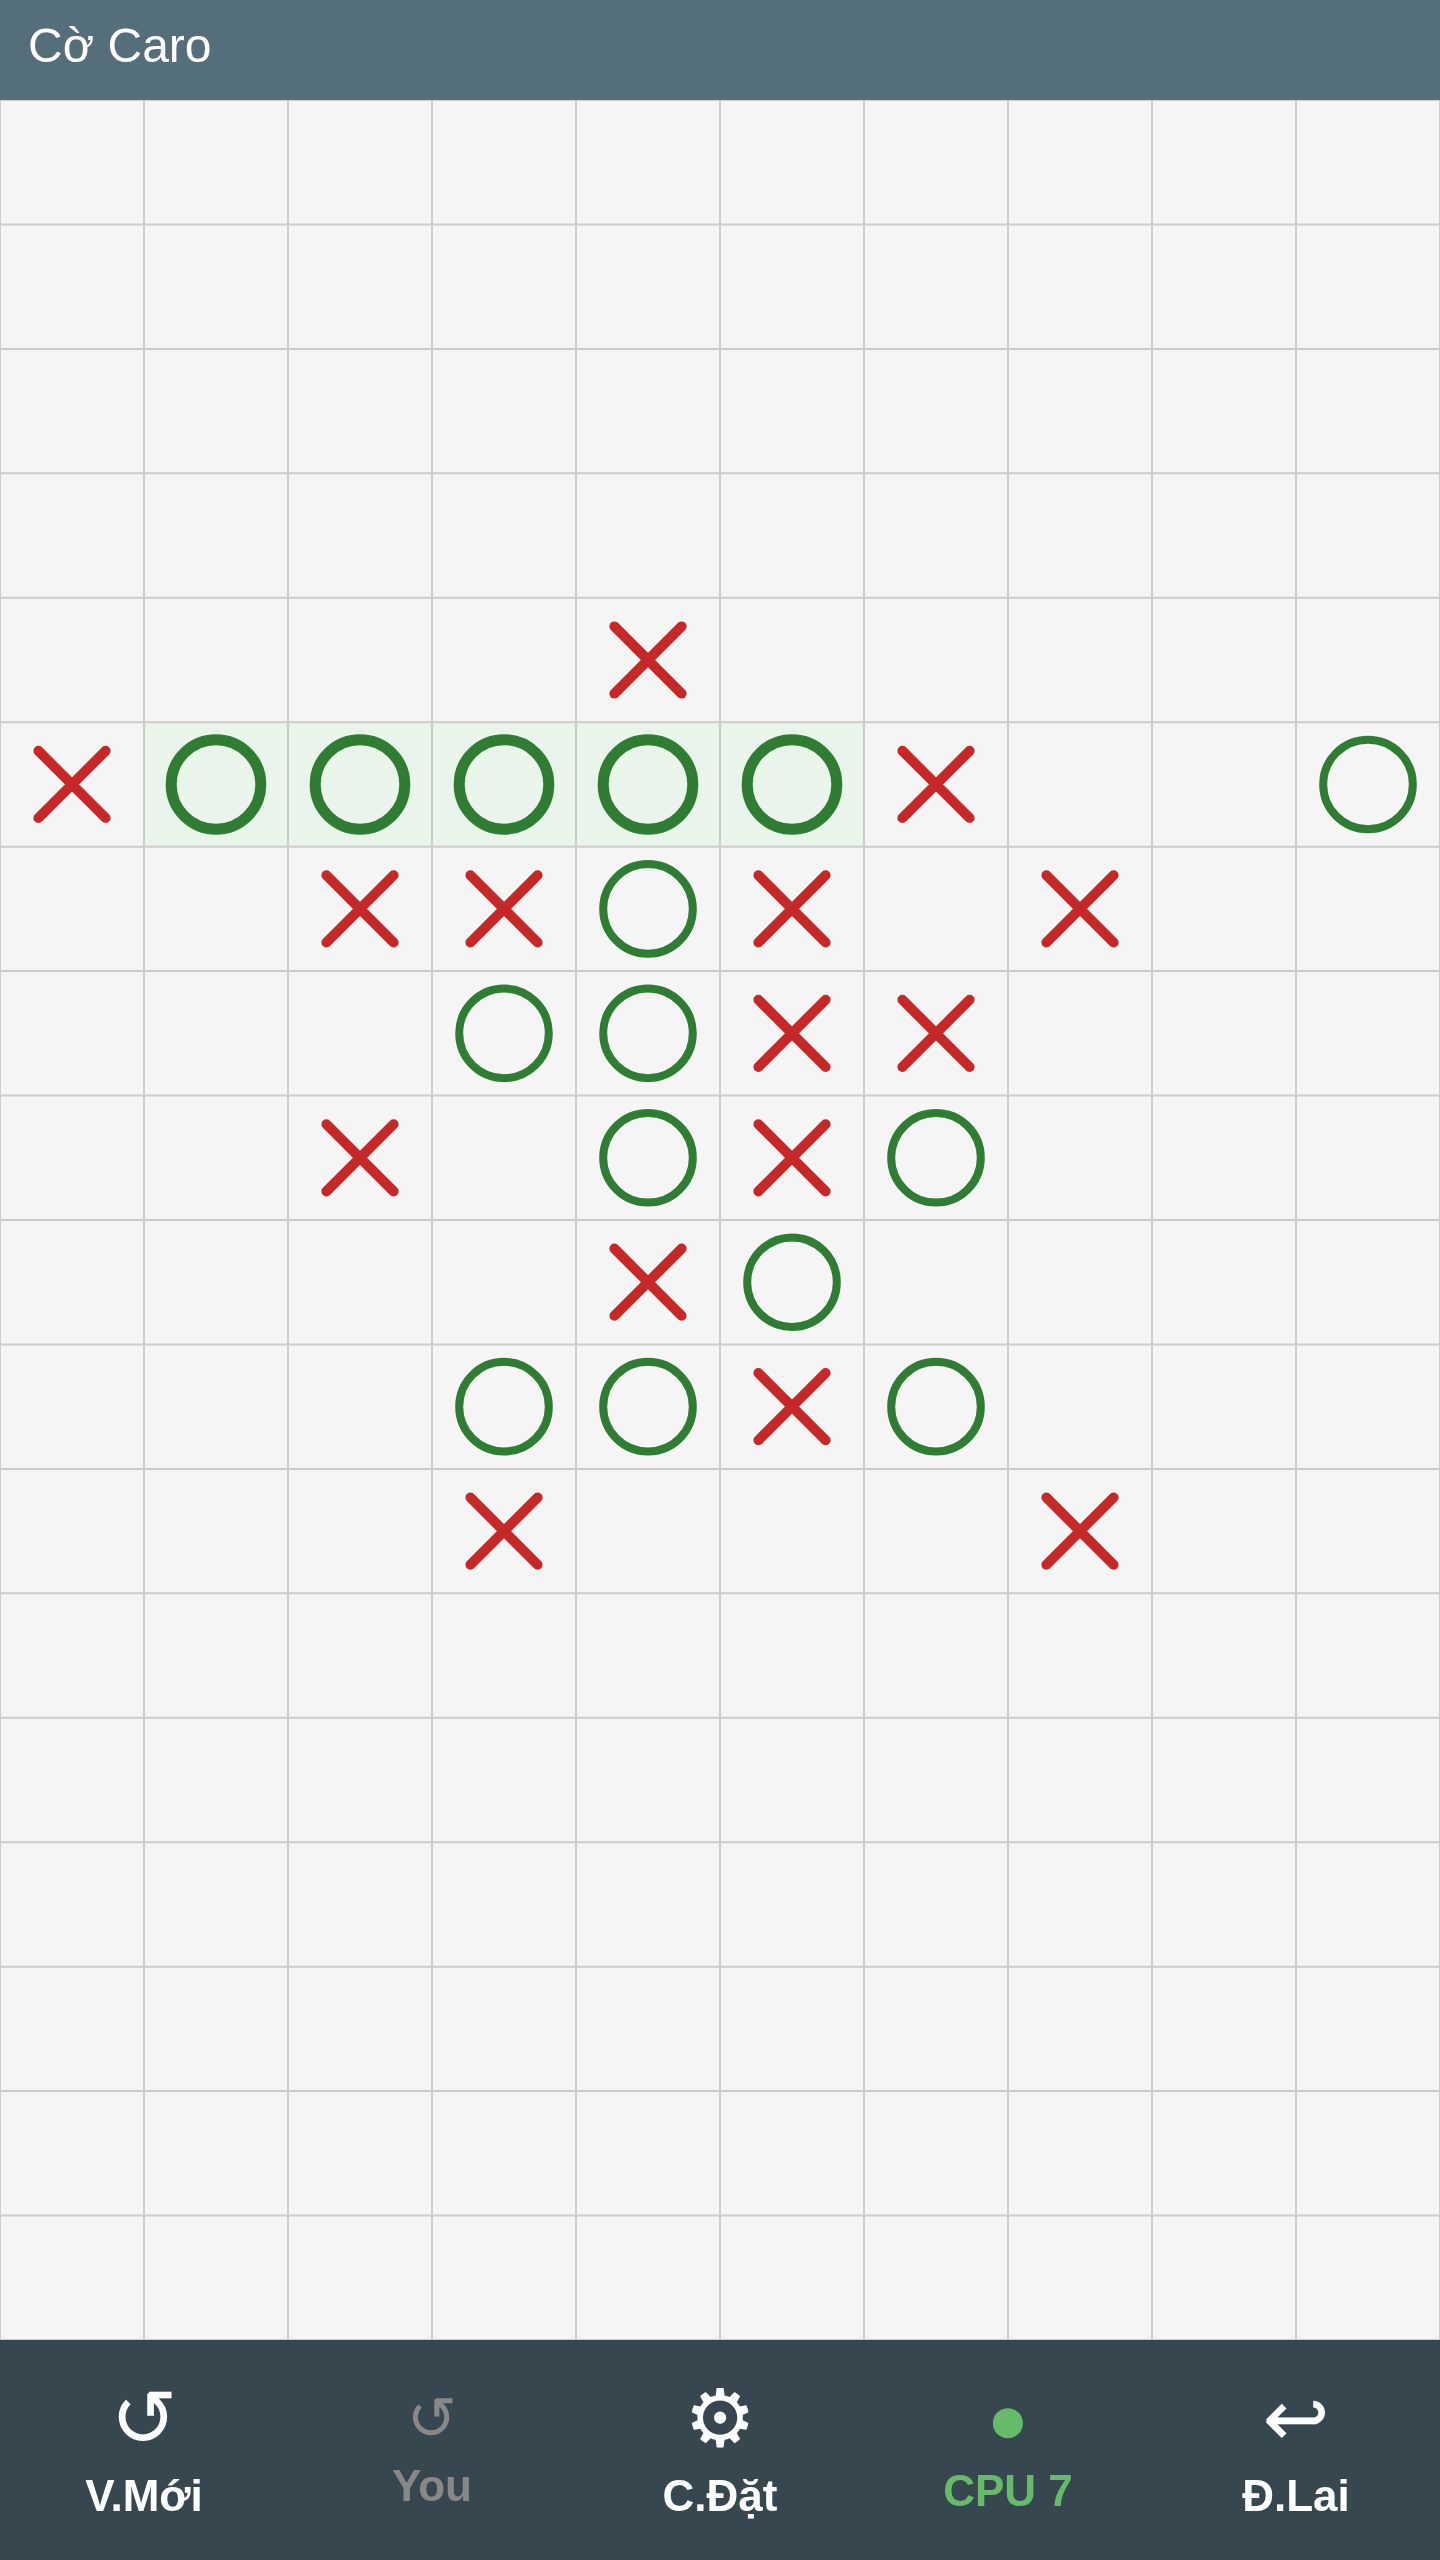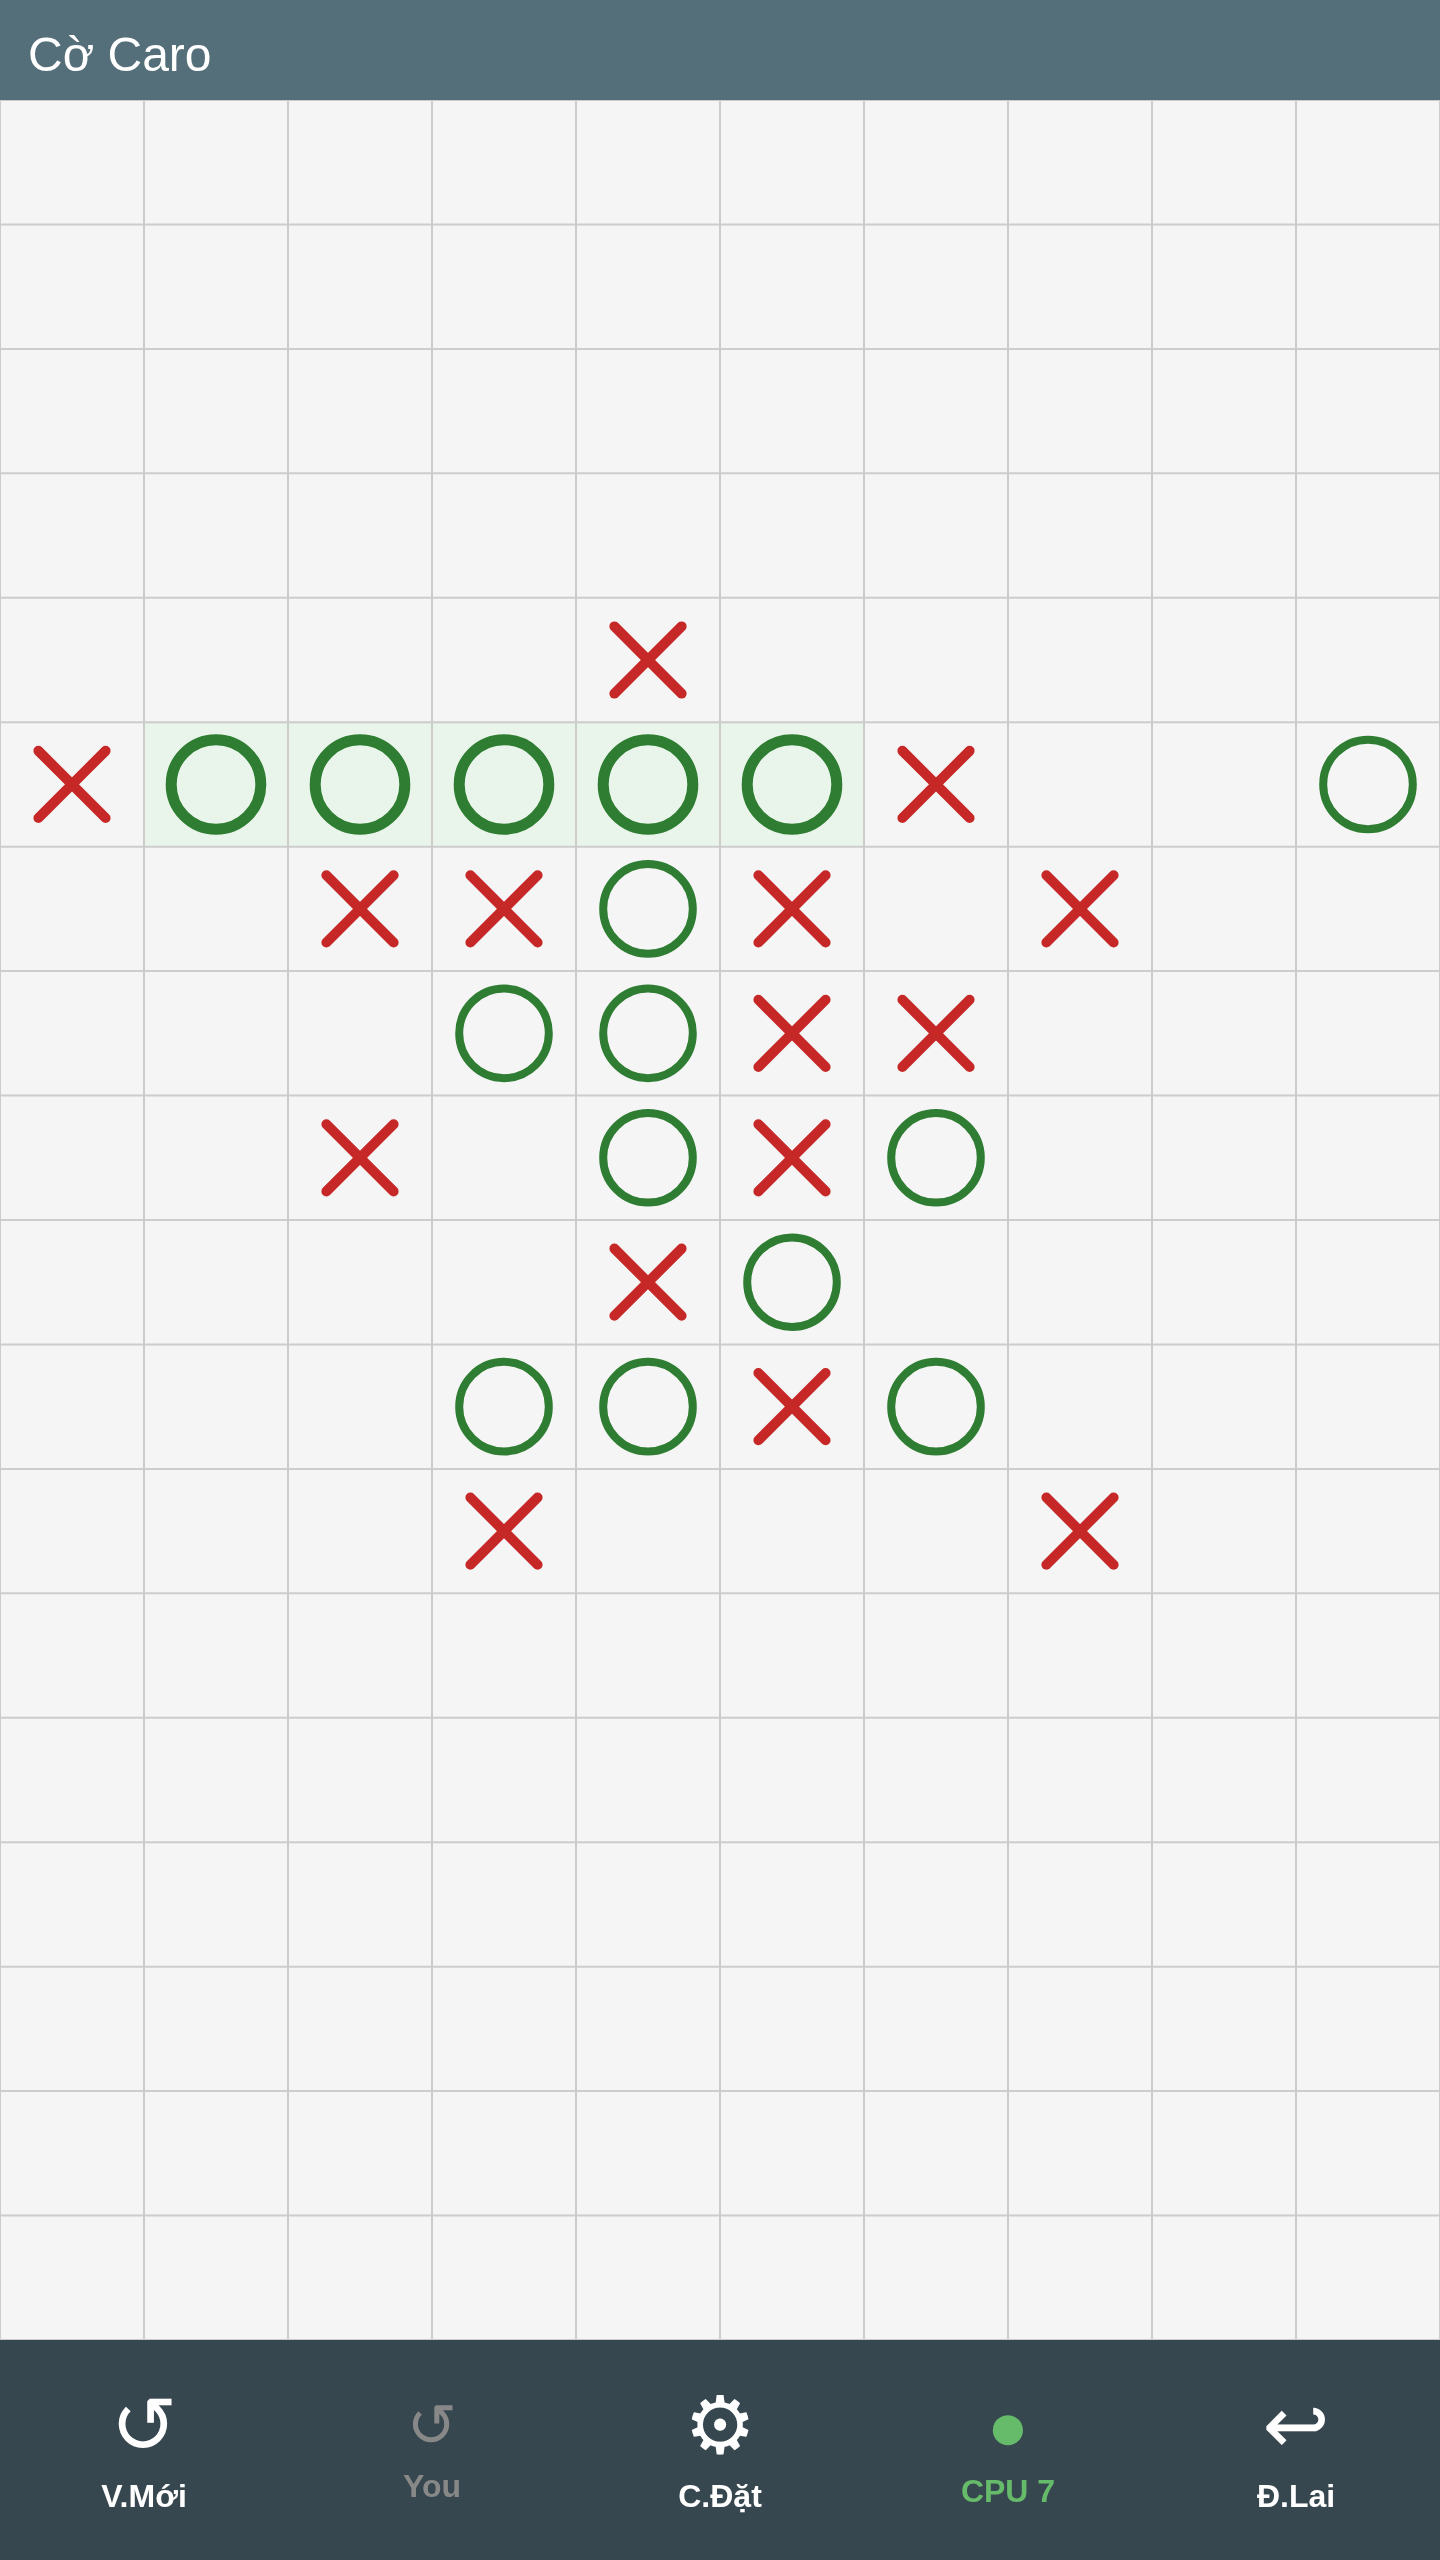--- a/index.html
+++ b/index.html
@@ -13,21 +13,21 @@
       flex-direction: column;
     }
 
     
     #title-bar {
       background: #546e7a;
       color: white;
       font-size: 48px;
       padding: 18px 28px;
       display: flex;
-      align-items: flex-end;
+      align-items: flex-start;
       flex-shrink: 0;
       height: 100px;
     }
 
     
     #board-area {
       flex: 1;
       position: relative;
       overflow: hidden;
     }
@@ -67,21 +67,21 @@
     .toolbar-item.active-green {
       color: #66bb6a;
     }
 
     .toolbar-icon {
       font-size: 80px;
       line-height: 1;
     }
 
     .toolbar-label {
-      font-size: 32px;
+      font-size: 44px;
       font-weight: bold;
     }
   </style>
 </head>
 <body>
 
 <div id="title-bar">
   <span>Cờ Caro</span>
 </div>
 

